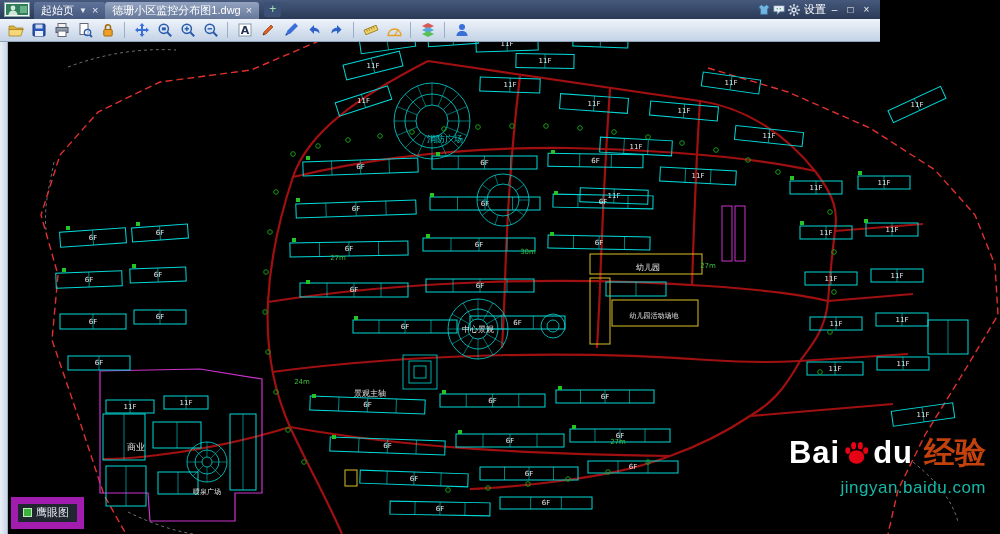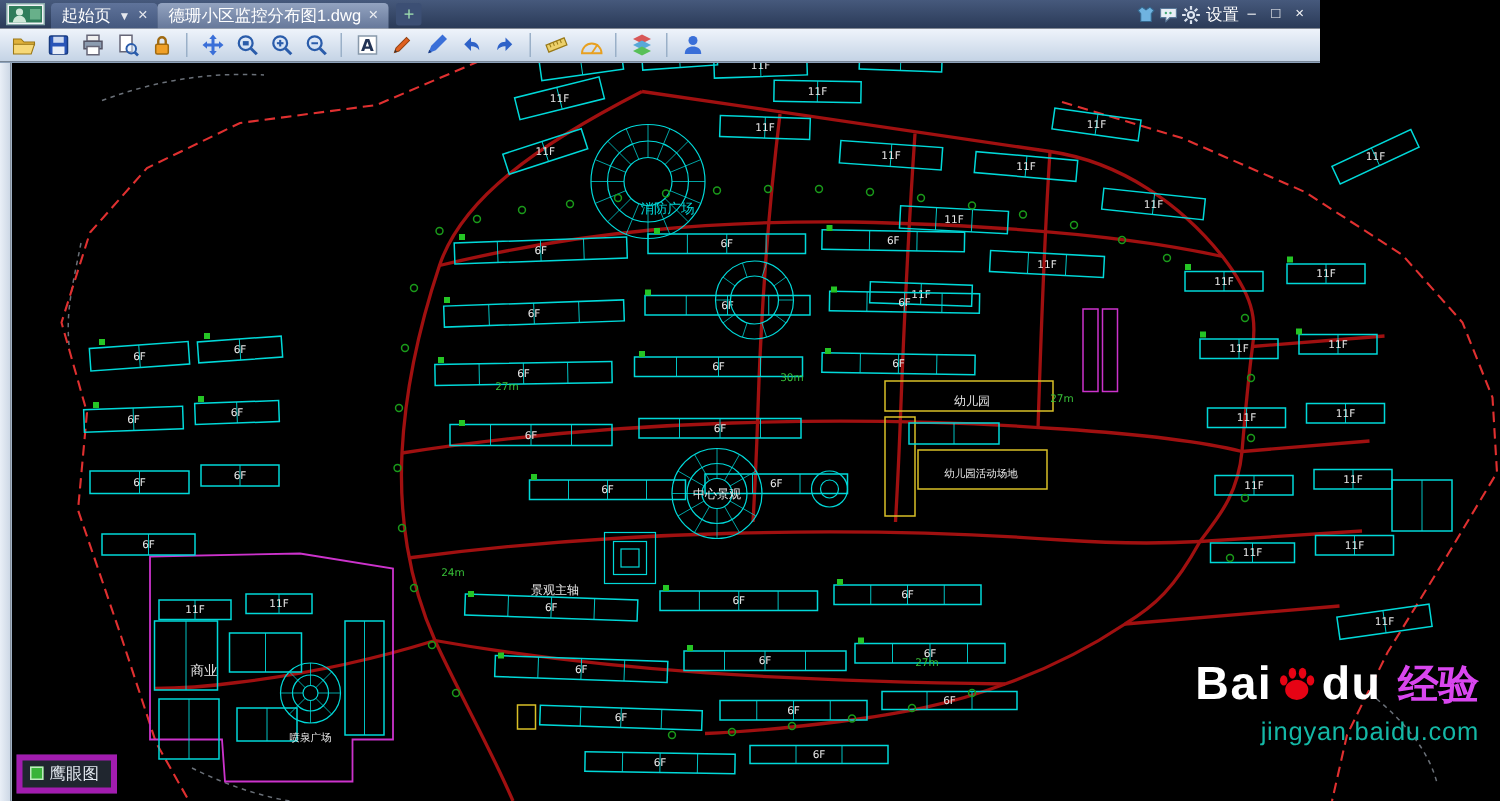--- a/index.html
+++ b/index.html
@@ -40,26 +40,26 @@
   .canvas { position:absolute; left:8px; top:42px; width:992px; height:492px;
     background:#000; overflow:hidden; }
   .canvas svg.cad { position:absolute; left:0; top:0; width:992px; height:492px;
     font-family:"DejaVu Sans", sans-serif; }
 
   
   .watermark { position:absolute; right:14px; bottom:36px; text-align:right;margin-left:12px; }
   .wm-line1 { display:flex; align-items:center; justify-content:flex-end; gap:2px; }
   .wm-brand { color:#fff; font-size:31px; font-weight:bold; letter-spacing:1px; }
   .wm-paw { width:27px; height:27px; margin:0 1px; }
-  .wm-jy { color:#d946ef; font-size:27px; font-weight:bold; margin-left:9px; }
+  .wm-jy { color:#c2410c; font-size:31px; font-weight:bold; margin-left:9px; }
   .wm-url { color:#14b8a6; font-size:17px; margin-top:4px; letter-spacing:.5px; }
 
   
   .overview-btn { position:absolute; left:3px; bottom:5px; display:flex; align-items:center;
-    gap:4px; background:#20262f; border:4px solid #a21caf; color:#e2e8ef;
+    gap:4px; background:#20262f; border:7px solid #a21caf; color:#e2e8ef;
     font-size:11px; padding:1px 8px 2px 5px; cursor:pointer; }
   .ov-icon { width:9px; height:9px; background:#39b339; border:1px solid #bfe8bf; display:block; }
 </style>
 </head>
 <body>
 
 <div class="app">
 
   <div class="titlebar">
     <div class="app-logo">

